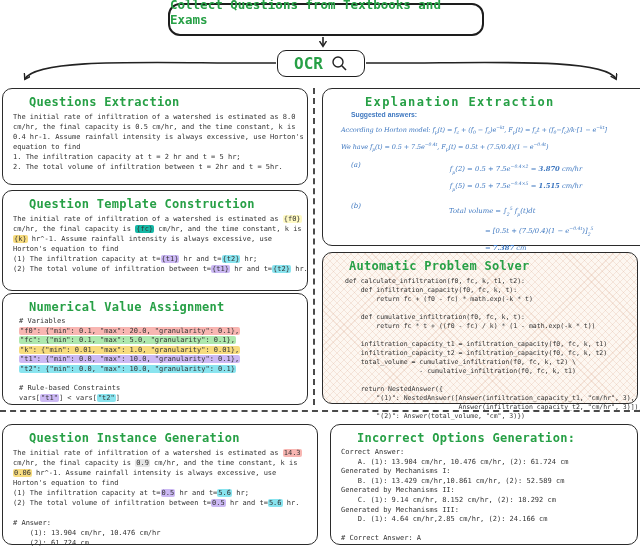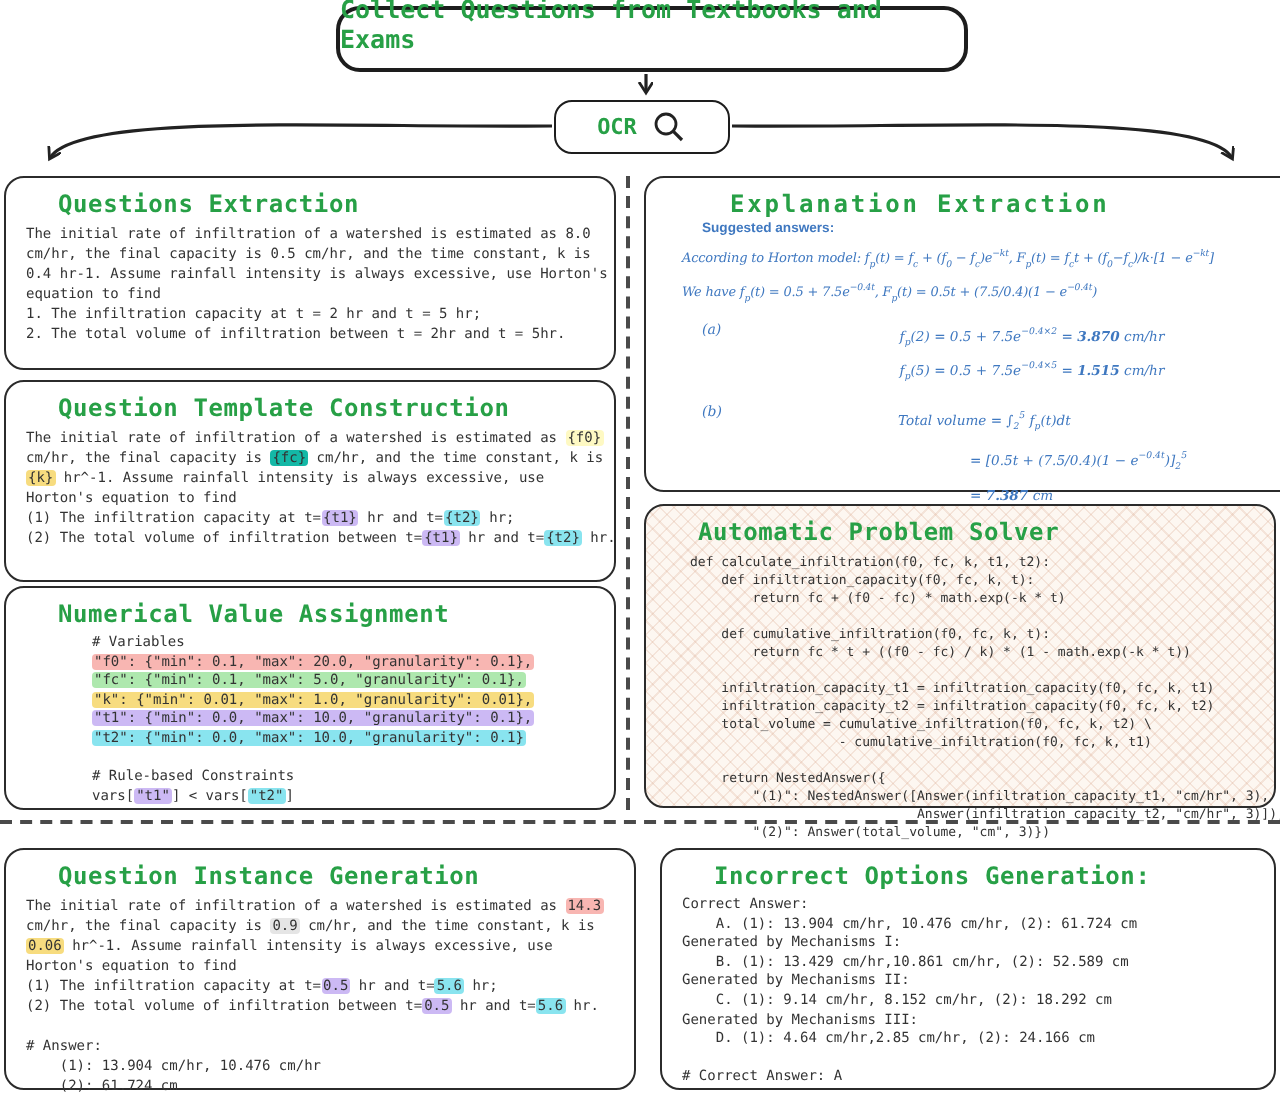--- a/index.html
+++ b/index.html
@@ -11,21 +11,21 @@
           margin:6px 0 3px 26px;white-space:pre;}
   .body{font-size:7px;line-height:10px;color:#333;margin-left:10px;margin-right:4px;}
   .tl{white-space:pre;min-height:9px;}
   .hl{border-radius:2px;padding:0 1px;}
   .codebody{font-size:6.5px;line-height:8.2px;color:#333;margin-left:22px;}
   
   .topbox{position:absolute;display:flex;align-items:center;justify-content:center;
           gap:8px;background:#fff;border:2px solid #1d1d1d;border-radius:12px;
           box-sizing:border-box;}
   .toptitle{color:#27a046;font-weight:bold;font-size:12.5px;}
-  .ocrtitle{color:#27a046;font-weight:bold;font-size:11px;}
+  .ocrtitle{color:#27a046;font-weight:bold;font-size:16px;}
   
   .exp{position:absolute;left:0;right:0;top:22px;color:#3f78c0;
        font-family:"DejaVu Serif",serif;font-style:italic;}
   .exp .small{font-family:"Liberation Sans",sans-serif;font-style:normal;
        font-weight:bold;font-size:6.8px;margin-left:28px;}
   .mline{font-size:6.5px;letter-spacing:-.1px;margin:7px 0 0 18px;white-space:nowrap;}
   .exprow{display:flex;margin-top:8px;}
   .explabel{font-size:7px;margin-left:28px;width:30px;flex:none;}
   .acol{flex:1;text-align:center;font-size:6.8px;line-height:11px;margin-right:30px;}
   .bcol{flex:1;font-size:6.8px;line-height:14px;}
@@ -104,21 +104,21 @@
         <div class="tl"><span>cm/hr, the final capacity is </span><span class="hl" style="background: #14b8a6;">{fc}</span><span> cm/hr, and the time constant, k is</span></div>
         <div class="tl"><span class="hl" style="background: rgb(247, 220, 127);">{k}</span><span> hr^-1. Assume rainfall intensity is always excessive, use</span></div>
         <div class="tl"><span>Horton's equation to find</span></div>
         <div class="tl"><span>(1) The infiltration capacity at t=</span><span class="hl" style="background: rgb(204, 185, 244);">{t1}</span><span> hr and t=</span><span class="hl" style="background: rgb(137, 228, 239);">{t2}</span><span> hr;</span></div>
         <div class="tl"><span>(2) The total volume of infiltration between t=</span><span class="hl" style="background: rgb(204, 185, 244);">{t1}</span><span> hr and t=</span><span class="hl" style="background: rgb(137, 228, 239);">{t2}</span><span> hr.</span></div>
       </div>
   </div>
 
   <div class="panel" style="left:2px;top:293px;width:306px;height:112px;">
     <div class="ptitle">Numerical Value Assignment</div>
-    <div class="body" style="margin-left:43px;line-height:9.6px;">
+    <div class="body" style="margin-left:16px;line-height:9.6px;">
         <div class="tl"><span># Variables</span></div>
         <div class="tl"><span class="hl" style="background: rgb(248, 182, 178);">"f0": {"min": 0.1, "max": 20.0, "granularity": 0.1},</span></div>
         <div class="tl"><span class="hl" style="background: rgb(174, 232, 174);">"fc": {"min": 0.1, "max": 5.0, "granularity": 0.1},</span></div>
         <div class="tl"><span class="hl" style="background: rgb(247, 220, 127);">"k": {"min": 0.01, "max": 1.0, "granularity": 0.01},</span></div>
         <div class="tl"><span class="hl" style="background: rgb(204, 185, 244);">"t1": {"min": 0.0, "max": 10.0, "granularity": 0.1},</span></div>
         <div class="tl"><span class="hl" style="background: rgb(137, 228, 239);">"t2": {"min": 0.0, "max": 10.0, "granularity": 0.1}</span></div>
         <div class="tl">&nbsp;</div>
         <div class="tl"><span># Rule-based Constraints</span></div>
         <div class="tl"><span>vars[</span><span class="hl" style="background: rgb(204, 185, 244);">"t1"</span><span>] &lt; vars[</span><span class="hl" style="background: rgb(137, 228, 239);">"t2"</span><span>]</span></div>
       </div>

